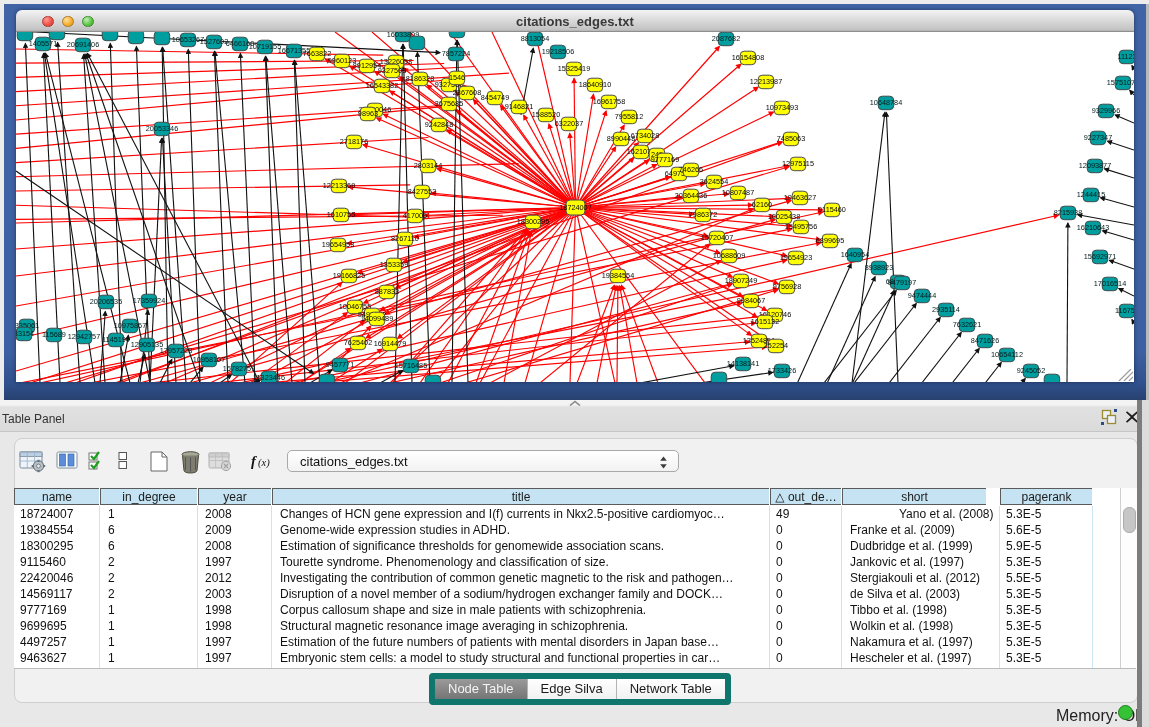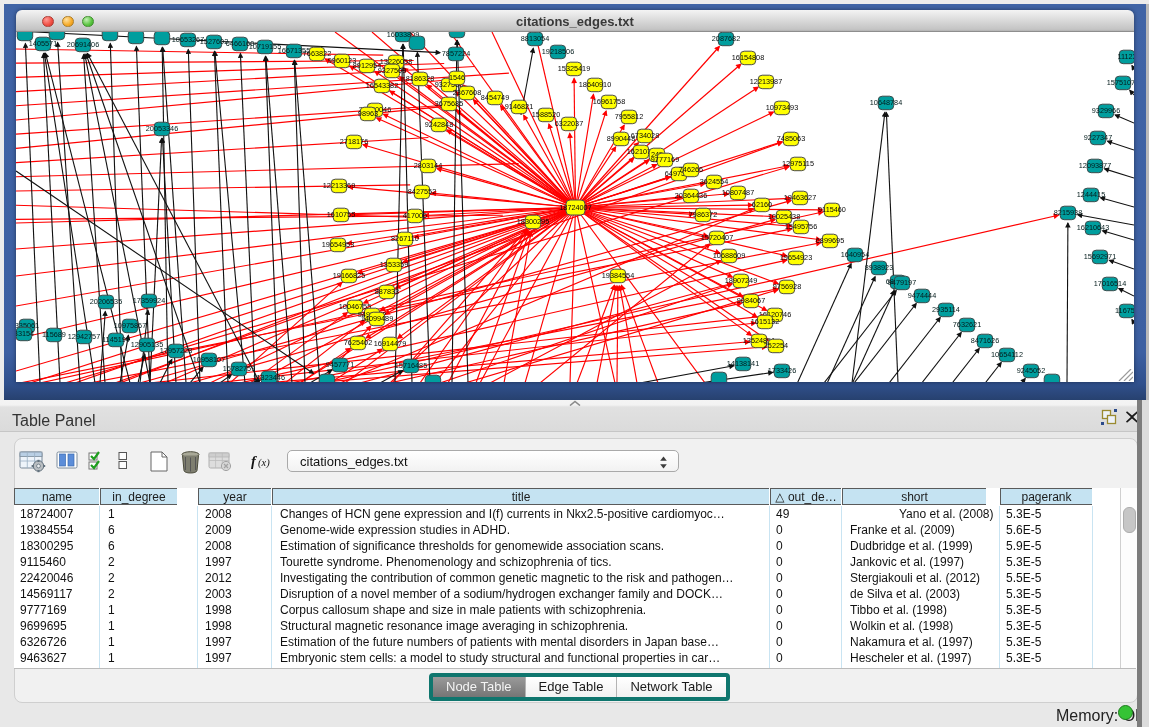--- a/index.html
+++ b/index.html
@@ -11,34 +11,34 @@
   box-shadow:0 0 4px rgba(0,0,0,.45)}
 #tbar{position:absolute;left:0;top:0;width:1118px;height:21px;border-radius:6px 6px 0 0;
   background:linear-gradient(#f4f4f4,#dcdcdc 45%,#c4c4c4 92%,#b2b2b2);border-bottom:1px solid #8e8e8e}
 .tl{position:absolute;top:5.5px;width:11.5px;height:11.5px;border-radius:50%;box-sizing:border-box}
 #title{position:absolute;width:100%;text-align:center;top:4px;font-size:13px;font-weight:bold;color:#393939}
 #canvas{position:absolute;left:0;top:22px;width:1118px;height:350px;background:#fff;overflow:hidden}
 #panel{position:absolute;left:0;top:400px;width:1149px;height:327px;background:#e8e8e8}
 #phdr{position:absolute;left:0;top:400px;width:1149px;height:31px;
   background:linear-gradient(#f4f4f4 0px,#f2f2f2 5px,#e1e1e1 7px,#dbdbdb 30px);
   border-bottom:1px solid #c6c6c6}
-#phdr span{position:absolute;left:12px;top:12px;font-size:16px;color:#333}
+#phdr span{position:absolute;left:2px;top:12px;font-size:12px;color:#333}
 #pbox{position:absolute;left:14px;top:438px;width:1122px;height:263px;background:#f1f1f1;
   border:1px solid #cfcfcf;border-radius:8px}
 #combo{position:absolute;left:287px;top:450px;width:392px;height:22px;background:linear-gradient(#fff,#f2f2f2);
   border:1px solid #a9a9a9;border-radius:5px;font-size:13px;color:#111;line-height:22px;padding-left:12px;box-sizing:border-box}
 .th{position:absolute;top:488px;height:17px;background:#c5e3f2;border:1px solid #5a5a5a;border-right:none;
   font-size:12px;color:#1c1c1c;text-align:center;line-height:17px;box-sizing:border-box}
 .th:last-of-type{border-right:1px solid #5a5a5a}
 .td{position:absolute;height:16px;font-size:12px;color:#111;white-space:nowrap;overflow:hidden;line-height:15px}
 .vg{position:absolute;top:506px;height:162px;width:1px;background:#c9e4f2}
 #tblbg{position:absolute;left:14px;top:488px;width:1106px;height:181px;background:#fff}
 #sbar{position:absolute;left:1120px;top:488px;width:17px;height:181px;background:#fdfdfd;border-left:1px solid #d0d0d0}
 #sthumb{position:absolute;left:1123px;top:507px;width:11px;height:24px;background:#c6c6c6;border:1px solid #adadad;border-radius:6px}
-#tabs{position:absolute;left:429px;top:673px;height:20px;display:flex;border:4px solid #0f766e;border-radius:4px;
+#tabs{position:absolute;left:429px;top:673px;height:20px;display:flex;border:6px solid #0f766e;border-radius:4px;
   overflow:hidden;background:#fff}
 .tab{font-size:13px;color:#1a1a1a;line-height:20px;padding:0 13px;background:linear-gradient(#fff,#f1f1f1)}
 .tab.sel{background:linear-gradient(#9a9a9a,#757575);color:#f4f4f4}
 .tab+.tab{border-left:1px solid #b4b4b4}
 #mem{position:absolute;left:1056px;top:707px;font-size:16px;color:#222}
 #memdot{position:absolute;left:1118px;top:705px;width:15px;height:15px;border-radius:50%;background:#35c335;border:1.5px solid #1c7a1c;box-sizing:border-box}
 #redge{position:absolute;left:1137px;top:400px;width:5px;height:327px;background:#7c7c7c}
 #redge2{position:absolute;left:1142px;top:400px;width:7px;height:327px;background:#dcdcdc}
 </style></head>
 <body>
@@ -630,21 +630,21 @@
 </g>
 </svg>
 <div id="combo">citations_edges.txt
  <svg width="9" height="13" viewBox="0 0 9 13" style="position:absolute;right:10px;top:4.5px">
   <path d="M4.5 0.5L7.8 4.7H1.2z" fill="#3c3c3c"></path>
       <path d="M4.5 12.5L7.8 8.3H1.2z" fill="#3c3c3c"></path>
     </svg>
 </div>
 <div id="tblbg"></div>
 <div class="th" style="left:14px;width:85px">name</div>
-<div class="th" style="left:100px;width:77px">in_degree</div>
+<div class="th" style="left:100px;width:97px">in_degree</div>
 <div class="th" style="left:198px;width:73px">year</div>
 <div class="th" style="left:272px;width:497px">title</div>
 <div class="th" style="left:770px;width:71px">△ out_de…</div>
 <div class="th" style="left:842px;width:144px">short</div>
 <div class="th" style="left:1000px;width:92px">pagerank</div>
 <div class="td" style="left:20px;top:507px;width:78px">18724007</div>
 <div class="td" style="left:108px;top:507px;width:88px">1</div>
 <div class="td" style="left:205px;top:507px;width:65px">2008</div>
 <div class="td" style="left:280px;top:507px;width:488px">Changes of HCN gene expression and I(f) currents in Nkx2.5-positive cardiomyoc…</div>
 <div class="td" style="left:776px;top:507px;width:64px">49</div>
@@ -660,21 +660,21 @@
 <div class="td" style="left:20px;top:539px;width:78px">18300295</div>
 <div class="td" style="left:108px;top:539px;width:88px">6</div>
 <div class="td" style="left:205px;top:539px;width:65px">2008</div>
 <div class="td" style="left:280px;top:539px;width:488px">Estimation of significance thresholds for genomewide association scans.</div>
 <div class="td" style="left:776px;top:539px;width:64px">0</div>
 <div class="td" style="left:850px;top:539px;width:148px">Dudbridge et al. (1999)</div>
 <div class="td" style="left:1006px;top:539px;width:85px">5.9E-5</div>
 <div class="td" style="left:20px;top:555px;width:78px">9115460</div>
 <div class="td" style="left:108px;top:555px;width:88px">2</div>
 <div class="td" style="left:205px;top:555px;width:65px">1997</div>
-<div class="td" style="left:280px;top:555px;width:488px">Tourette syndrome. Phenomenology and schizophrenia of tics.</div>
+<div class="td" style="left:280px;top:555px;width:488px">Tourette syndrome. Phenomenology and classification of size.</div>
 <div class="td" style="left:776px;top:555px;width:64px">0</div>
 <div class="td" style="left:850px;top:555px;width:148px">Jankovic et al. (1997)</div>
 <div class="td" style="left:1006px;top:555px;width:85px">5.3E-5</div>
 <div class="td" style="left:20px;top:571px;width:78px">22420046</div>
 <div class="td" style="left:108px;top:571px;width:88px">2</div>
 <div class="td" style="left:205px;top:571px;width:65px">2012</div>
 <div class="td" style="left:280px;top:571px;width:488px">Investigating the contribution of common genetic magnetic to the risk and pathogen…</div>
 <div class="td" style="left:776px;top:571px;width:64px">0</div>
 <div class="td" style="left:850px;top:571px;width:148px">Stergiakouli et al. (2012)</div>
 <div class="td" style="left:1006px;top:571px;width:85px">5.5E-5</div>
@@ -692,21 +692,21 @@
 <div class="td" style="left:776px;top:603px;width:64px">0</div>
 <div class="td" style="left:850px;top:603px;width:148px">Tibbo et al. (1998)</div>
 <div class="td" style="left:1006px;top:603px;width:85px">5.3E-5</div>
 <div class="td" style="left:20px;top:619px;width:78px">9699695</div>
 <div class="td" style="left:108px;top:619px;width:88px">1</div>
 <div class="td" style="left:205px;top:619px;width:65px">1998</div>
 <div class="td" style="left:280px;top:619px;width:488px">Structural magnetic resonance image averaging in schizophrenia.</div>
 <div class="td" style="left:776px;top:619px;width:64px">0</div>
 <div class="td" style="left:850px;top:619px;width:148px">Wolkin et al. (1998)</div>
 <div class="td" style="left:1006px;top:619px;width:85px">5.3E-5</div>
-<div class="td" style="left:20px;top:635px;width:78px">6326726</div>
+<div class="td" style="left:20px;top:635px;width:78px">4497257</div>
 <div class="td" style="left:108px;top:635px;width:88px">1</div>
 <div class="td" style="left:205px;top:635px;width:65px">1997</div>
 <div class="td" style="left:280px;top:635px;width:488px">Estimation of the future numbers of patients with mental disorders in Japan base…</div>
 <div class="td" style="left:776px;top:635px;width:64px">0</div>
 <div class="td" style="left:850px;top:635px;width:148px">Nakamura et al. (1997)</div>
 <div class="td" style="left:1006px;top:635px;width:85px">5.3E-5</div>
 <div class="td" style="left:20px;top:651px;width:78px">9463627</div>
 <div class="td" style="left:108px;top:651px;width:88px">1</div>
 <div class="td" style="left:205px;top:651px;width:65px">1997</div>
 <div class="td" style="left:280px;top:651px;width:488px">Embryonic stem cells: a model to study structural and functional properties in car…</div>
@@ -718,18 +718,18 @@
 <div class="vg" style="left:271px"></div>
 <div class="vg" style="left:769px"></div>
 <div class="vg" style="left:841px"></div>
 <div class="vg" style="left:999px"></div>
 <div class="vg" style="left:1092px"></div>
 <div id="sbar"></div>
 <div id="sthumb"></div>
 <div style="position:absolute;left:14px;top:668px;width:1122px;height:1px;background:#bbb"></div>
 <div id="tabs">
     <div class="tab sel">Node Table</div>
-    <div class="tab">Edge Table</div>
+    <div class="tab">Edge Silva</div>
     <div class="tab">Network Table</div>
   </div>
 <div id="mem">Memory: OK</div>
 <div id="memdot"></div>
 <div id="redge"></div>
 <div id="redge2"></div>
 </body></html>

